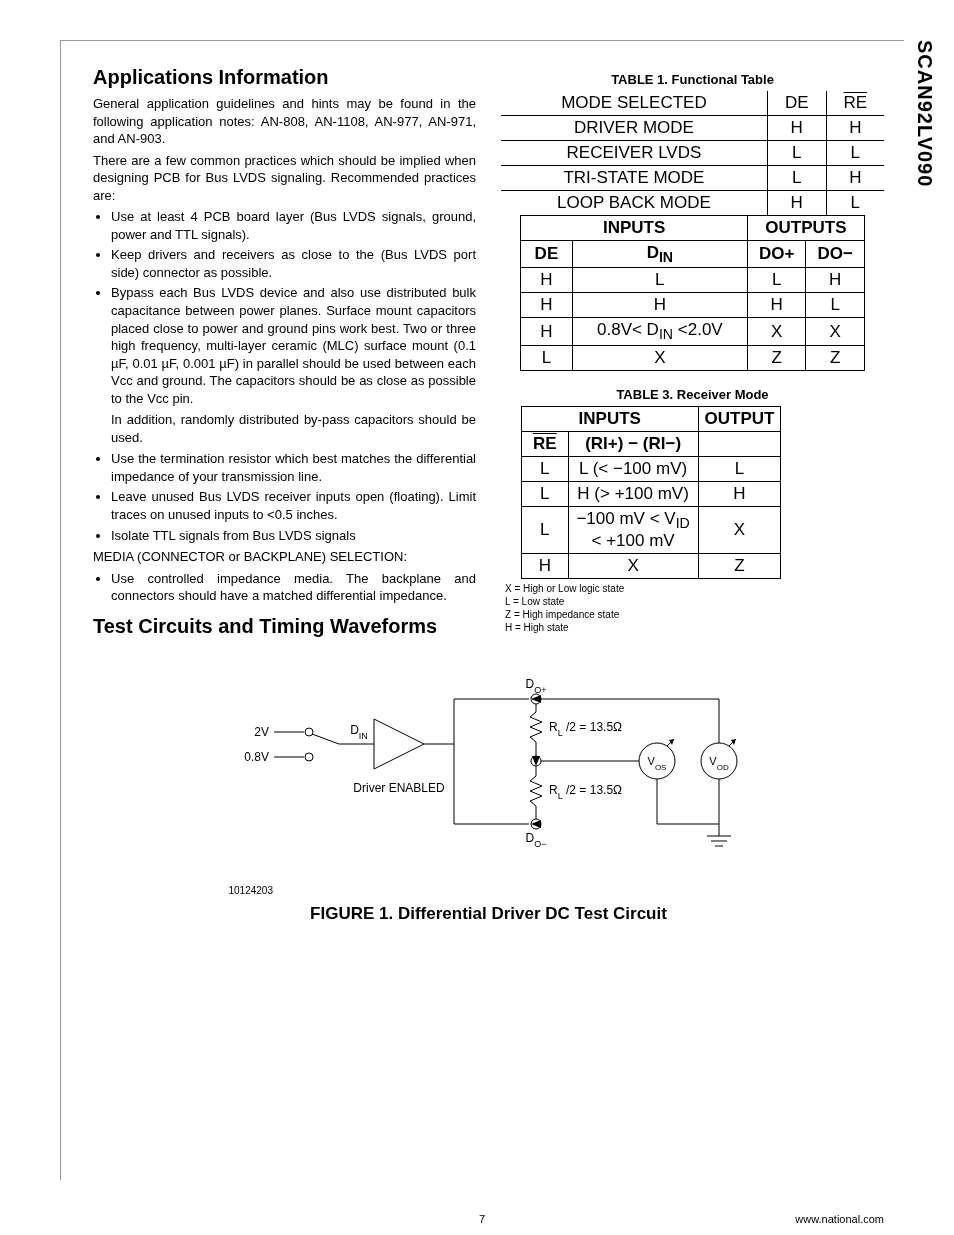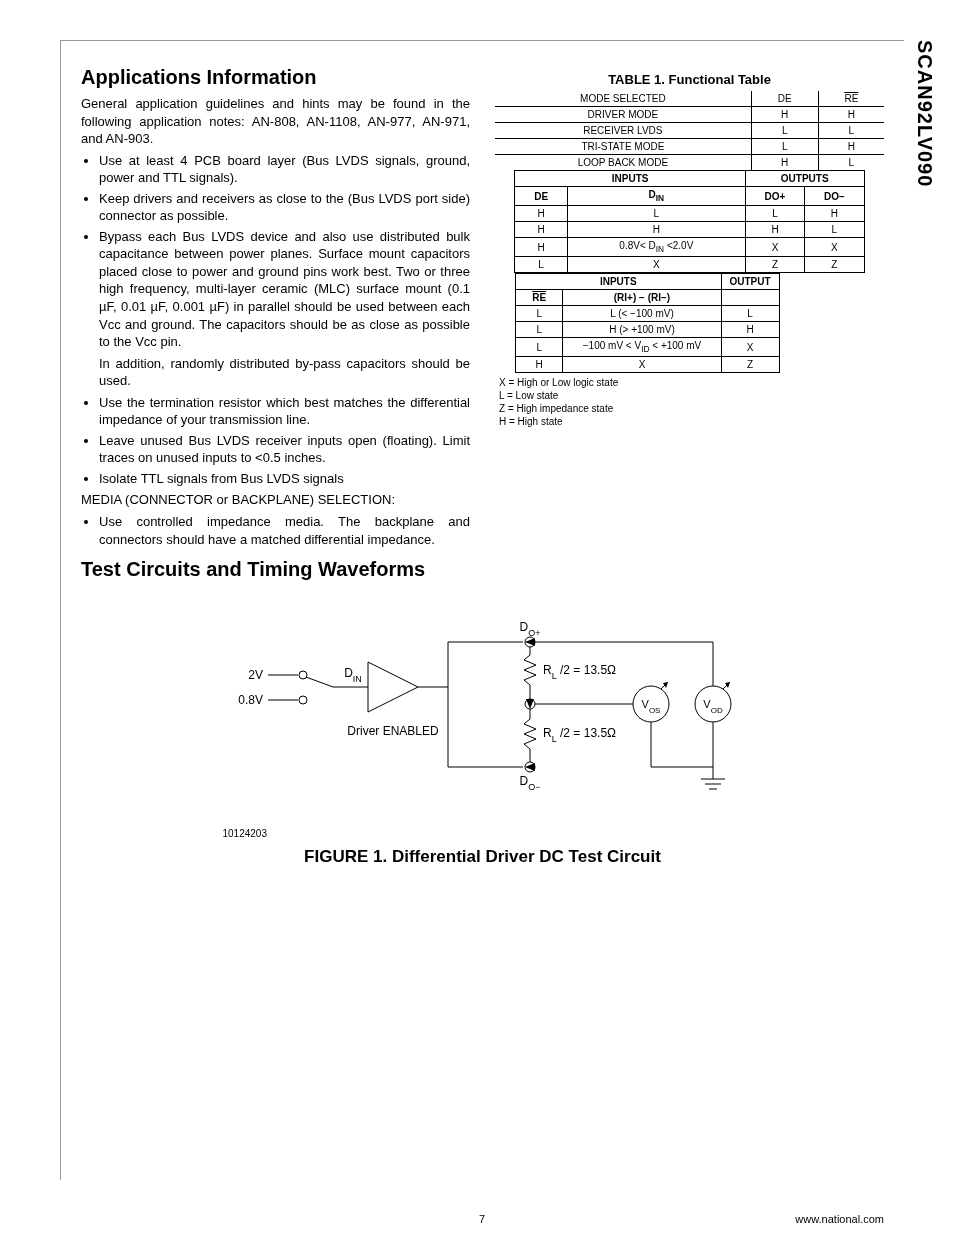--- a/index.html
+++ b/index.html
@@ -17,21 +17,21 @@
     height: 1235px;
     position: relative;
     padding: 40px 50px 30px 60px;
   }
   .content-frame {
     border: 1px solid #999;
     border-top: 1px solid #999;
     border-bottom: none;
     border-left: 1px solid #999;
     border-right: none;
-    padding: 25px 20px 20px 20px;
+    padding: 25px 20px 20px 32px;
     height: 1140px;
     position: relative;
   }
   .vert-title {
     position: absolute;
     right: 18px;
     top: 40px;
     font-weight: bold;
     font-size: 20px;
     writing-mode: vertical-rl;
@@ -54,21 +54,21 @@
   .sub { margin-left: 18px; }
   .table-title {
     text-align: center;
     font-weight: bold;
     font-size: 13px;
     margin: 6px 0 4px 0;
   }
   table {
     border-collapse: collapse;
     width: 100%;
-    font-size: 10px;
+    font-size: 17px;
   }
   table.t1 { width: 100%; }
   table.t2 { width: 90%; margin: 0 auto; }
   table.t3 { width: 68%; margin-left: 20px; }
   th, td {
     border: 1px solid #000;
     padding: 2px 6px;
     text-align: center;
     vertical-align: middle;
   }
@@ -107,20 +107,21 @@
 
 <div class="page">
   <div class="vert-title">SCAN92LV090</div>
 
   <div class="content-frame">
 
     <div class="columns">
       <div class="col-left">
         <h2 class="section">Applications Information</h2>
         <p>General application guidelines and hints may be found in the following application notes: AN-808, AN-1108, AN-977, AN-971, and AN-903.</p>
+        <p>There are a few common practices which should be implied when designing PCB for Bus LVDS signaling. Recommended practices are:</p>
         <ul>
           <li>Use at least 4 PCB board layer (Bus LVDS signals, ground, power and TTL signals).</li>
           <li>Keep drivers and receivers as close to the (Bus LVDS port side) connector as possible.</li>
           <li>Bypass each Bus LVDS device and also use distributed bulk capacitance between power planes. Surface mount capacitors placed close to power and ground pins work best. Two or three high frequency, multi-layer ceramic (MLC) surface mount (0.1 µF, 0.01 µF, 0.001 µF) in parallel should be used between each Vᴄᴄ and ground. The capacitors should be as close as possible to the Vᴄᴄ pin.</li>
         </ul>
         <p class="sub">In addition, randomly distributed by-pass capacitors should be used.</p>
         <ul>
           <li>Use the termination resistor which best matches the differential impedance of your transmission line.</li>
           <li>Leave unused Bus LVDS receiver inputs open (floating). Limit traces on unused inputs to &lt;0.5 inches.</li>
           <li>Isolate TTL signals from Bus LVDS signals</li>
@@ -196,20 +197,21 @@
               </tr>
           <tr>
                 <td>L</td>
                 <td>X</td>
                 <td>Z</td>
                 <td>Z</td>
               </tr>
         </tbody>
           </table>
 
+        <div class="table-title" style="margin-top:16px">TABLE 3. Receiver Mode</div>
         <table class="t3">
           <tbody>
               <tr>
             <th colspan="2">INPUTS</th>
             <th>OUTPUT</th>
           </tr>
           <tr>
             <th style="width:18%"><span class="overline">RE</span></th>
             <th>(RI+) − (RI−)</th>
             <th style="border-top:none;border-bottom:none;width:22%"></th>

